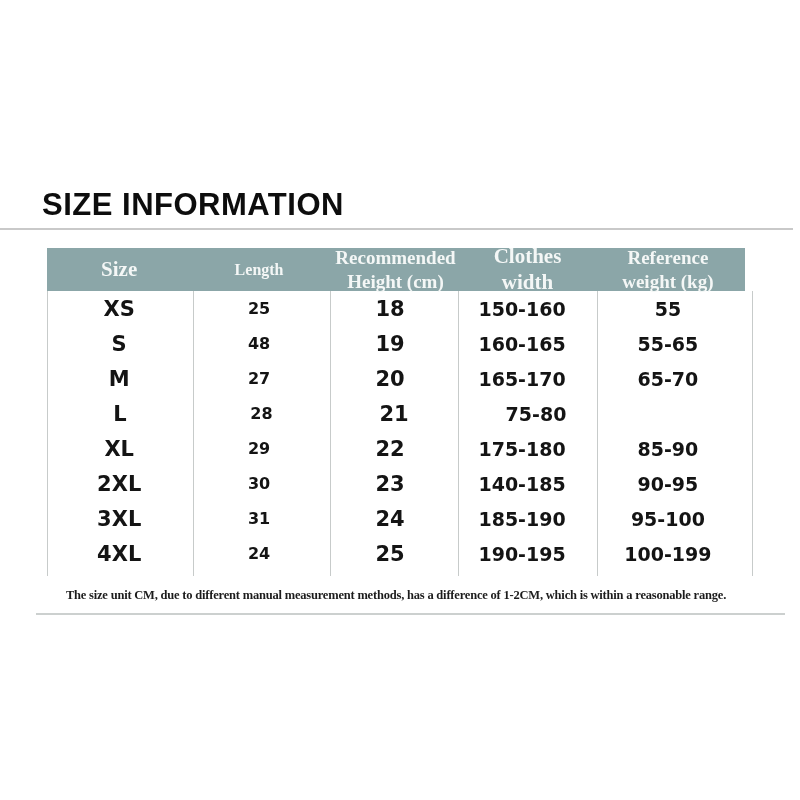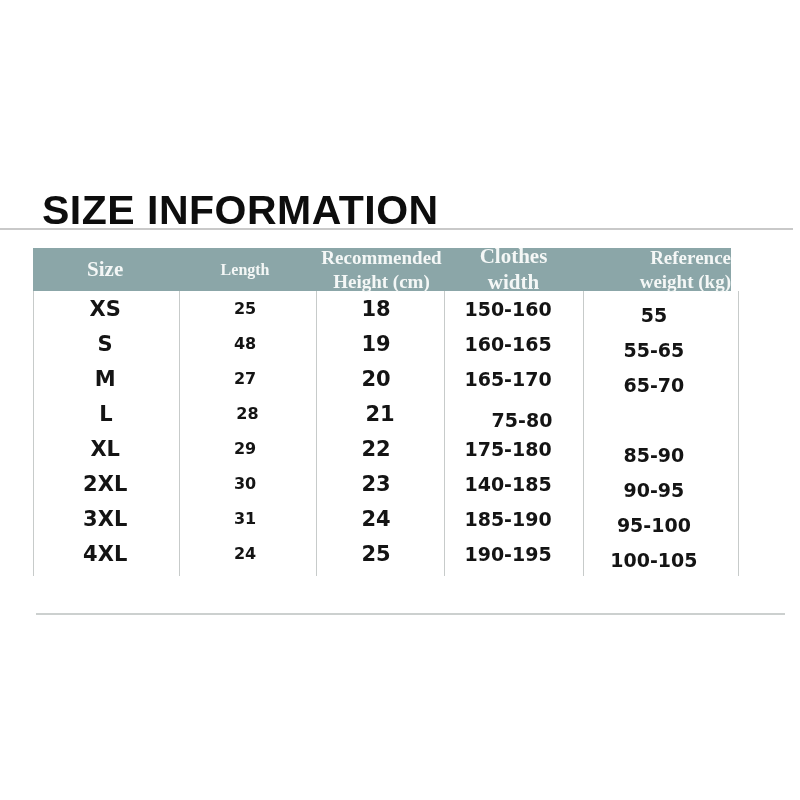--- a/index.html
+++ b/index.html
@@ -10,37 +10,37 @@
     background: #ffffff;
     overflow: hidden;
     font-family: "Liberation Sans", sans-serif;
   }
   .page-title {
     position: absolute;
     left: 42px;
     top: 187px;
     font-family: "Liberation Sans", sans-serif;
     font-weight: bold;
-    font-size: 41px;
+    font-size: 31px;
     letter-spacing: 0.5px;
     color: var(--title-text, #0d0d0d);
     white-space: nowrap;
     text-align: center;
   }
   .title-rule {
     position: absolute;
     left: 0px;
     top: 228px;
     width: 793px;
     height: 2px;
     background: var(--rule, #c9c9c9);
   }
   .size-table {
     position: absolute;
-    left: 33px;
+    left: 47px;
     top: 248px;
     width: 698px;
     border-radius: 11px;
   }
   .table-header {
     display: flex;
     height: 43px;
     background: var(--header-bg, #8ba6a8);
   }
   .header-cell {
@@ -69,21 +69,21 @@
     align-items: center;
     color: var(--body-text, #141414);
     font-family: "DejaVu Sans", "Liberation Sans", sans-serif;
     font-weight: bold;
     white-space: nowrap;
   }
   .c0 { width: 146px; font-size: 21px; }
   .c1 { width: 137px; font-size: 16px; }
   .c2 { width: 128px; font-size: 21px; }
   .c3 { width: 139px; font-size: 19px; }
-  .c4 { width: 156px; font-size: 19px; align-items: flex-end; }
+  .c4 { width: 156px; font-size: 19px; }
   .divider {
     position: absolute;
     top: 0;
     width: 1px;
     height: 285px;
     background: var(--divider, #c7cbca);
   }
   .d0 { left: 0px; }
   .d1 { left: 146px; }
   .d2 { left: 283px; }
@@ -196,21 +196,22 @@
         <div class="table-cell c1">31</div>
         <div class="table-cell c2">24</div>
         <div class="table-cell c3">185-190</div>
         <div class="table-cell c4">95-100</div>
       </div>
       <div class="table-row">
         <div class="table-cell c0">4XL</div>
         <div class="table-cell c1">24</div>
         <div class="table-cell c2">25</div>
         <div class="table-cell c3">190-195</div>
-        <div class="table-cell c4">100-105</div>
+        <div class="table-cell c4">100-199</div>
       </div>
     </div>
 
+    <div class="table-footnote">The size unit CM, due to different manual measurement methods, has a difference of 1-2CM, which is within a reasonable range.</div>
   </div>
 
   <div class="bottom-rule"></div>
 
 </div>
 
 </body></html>

